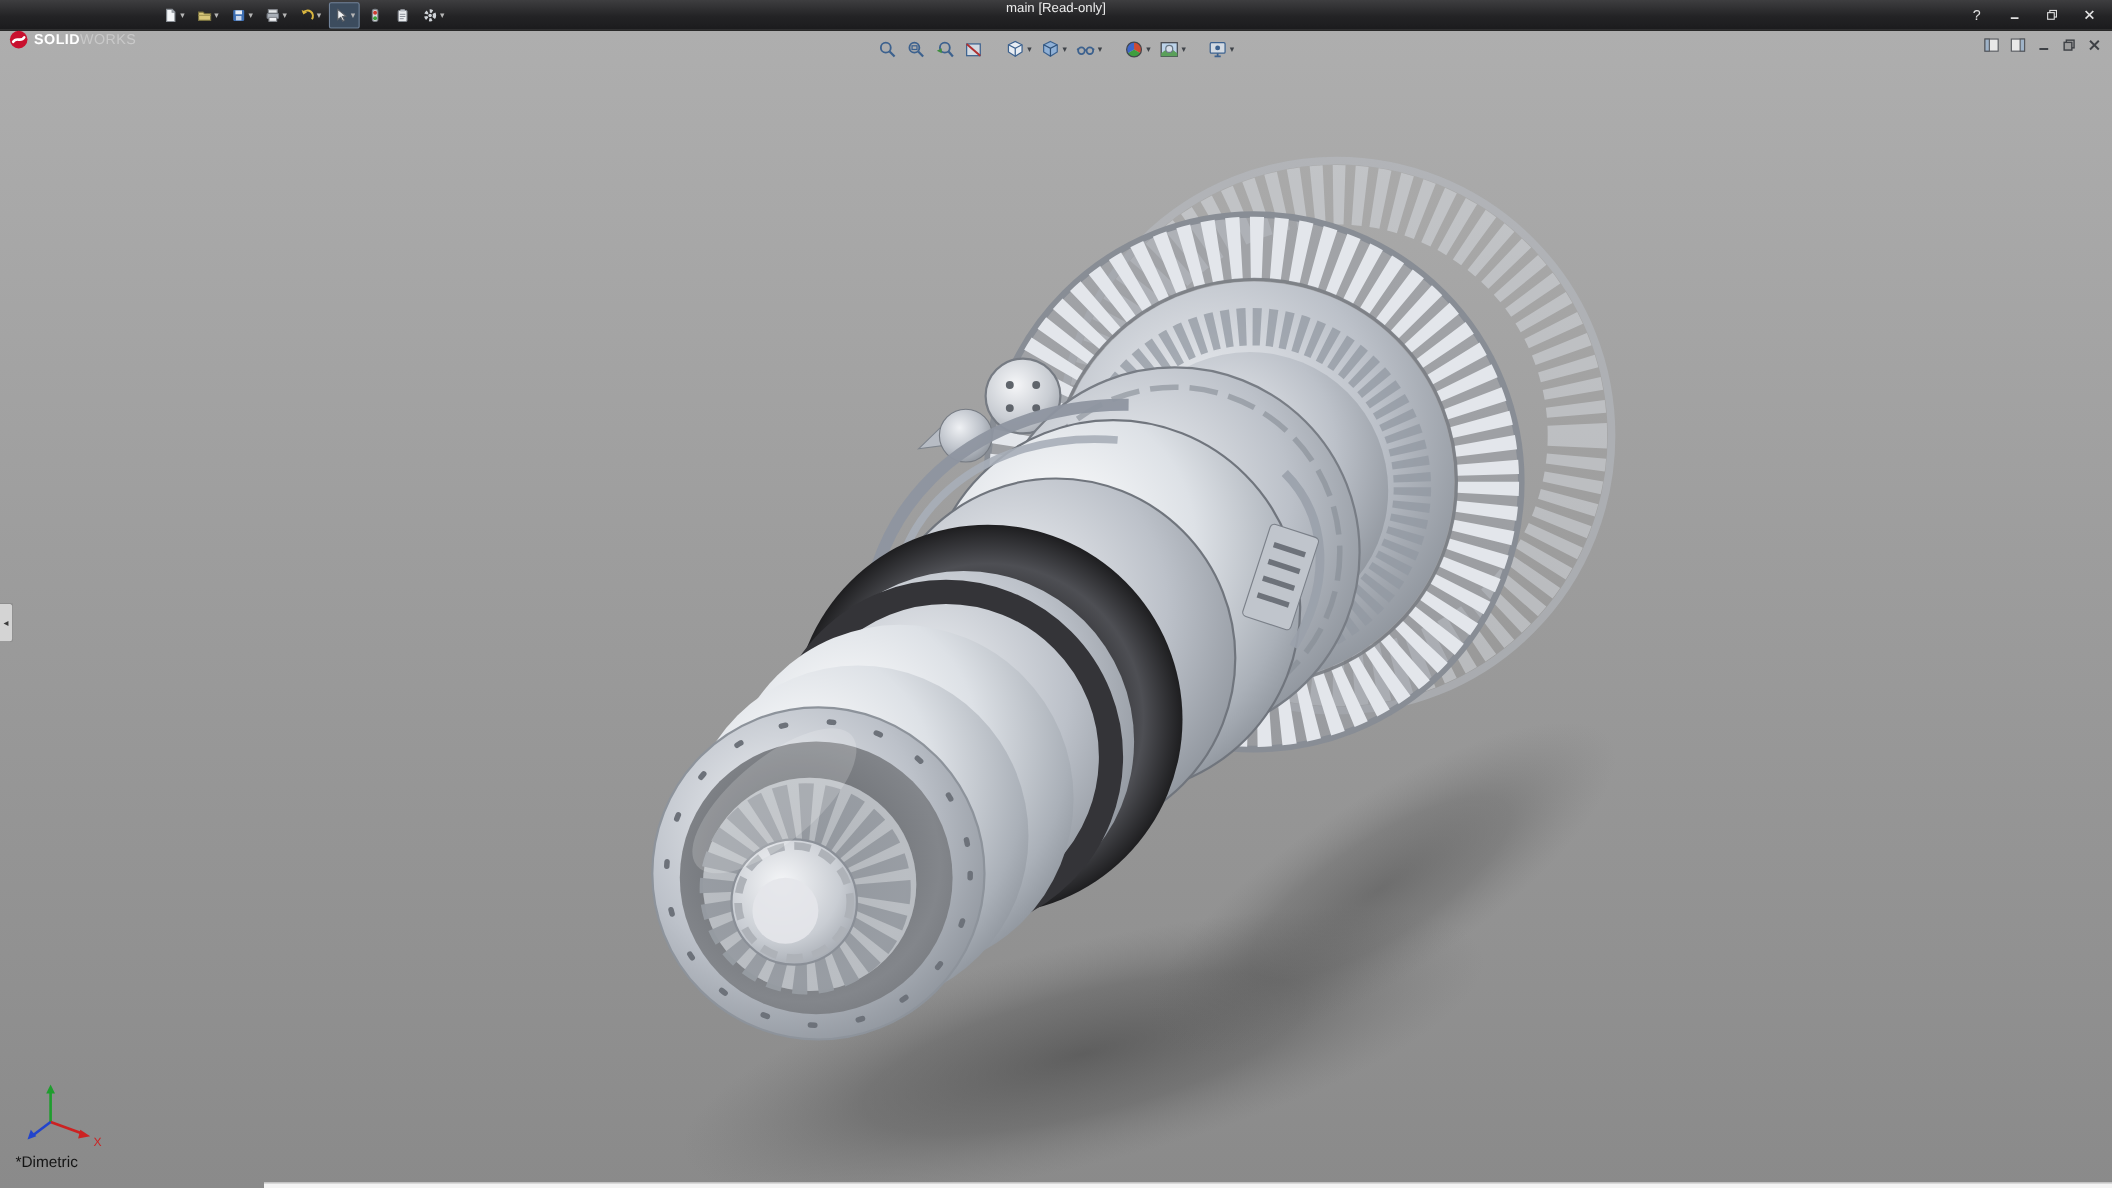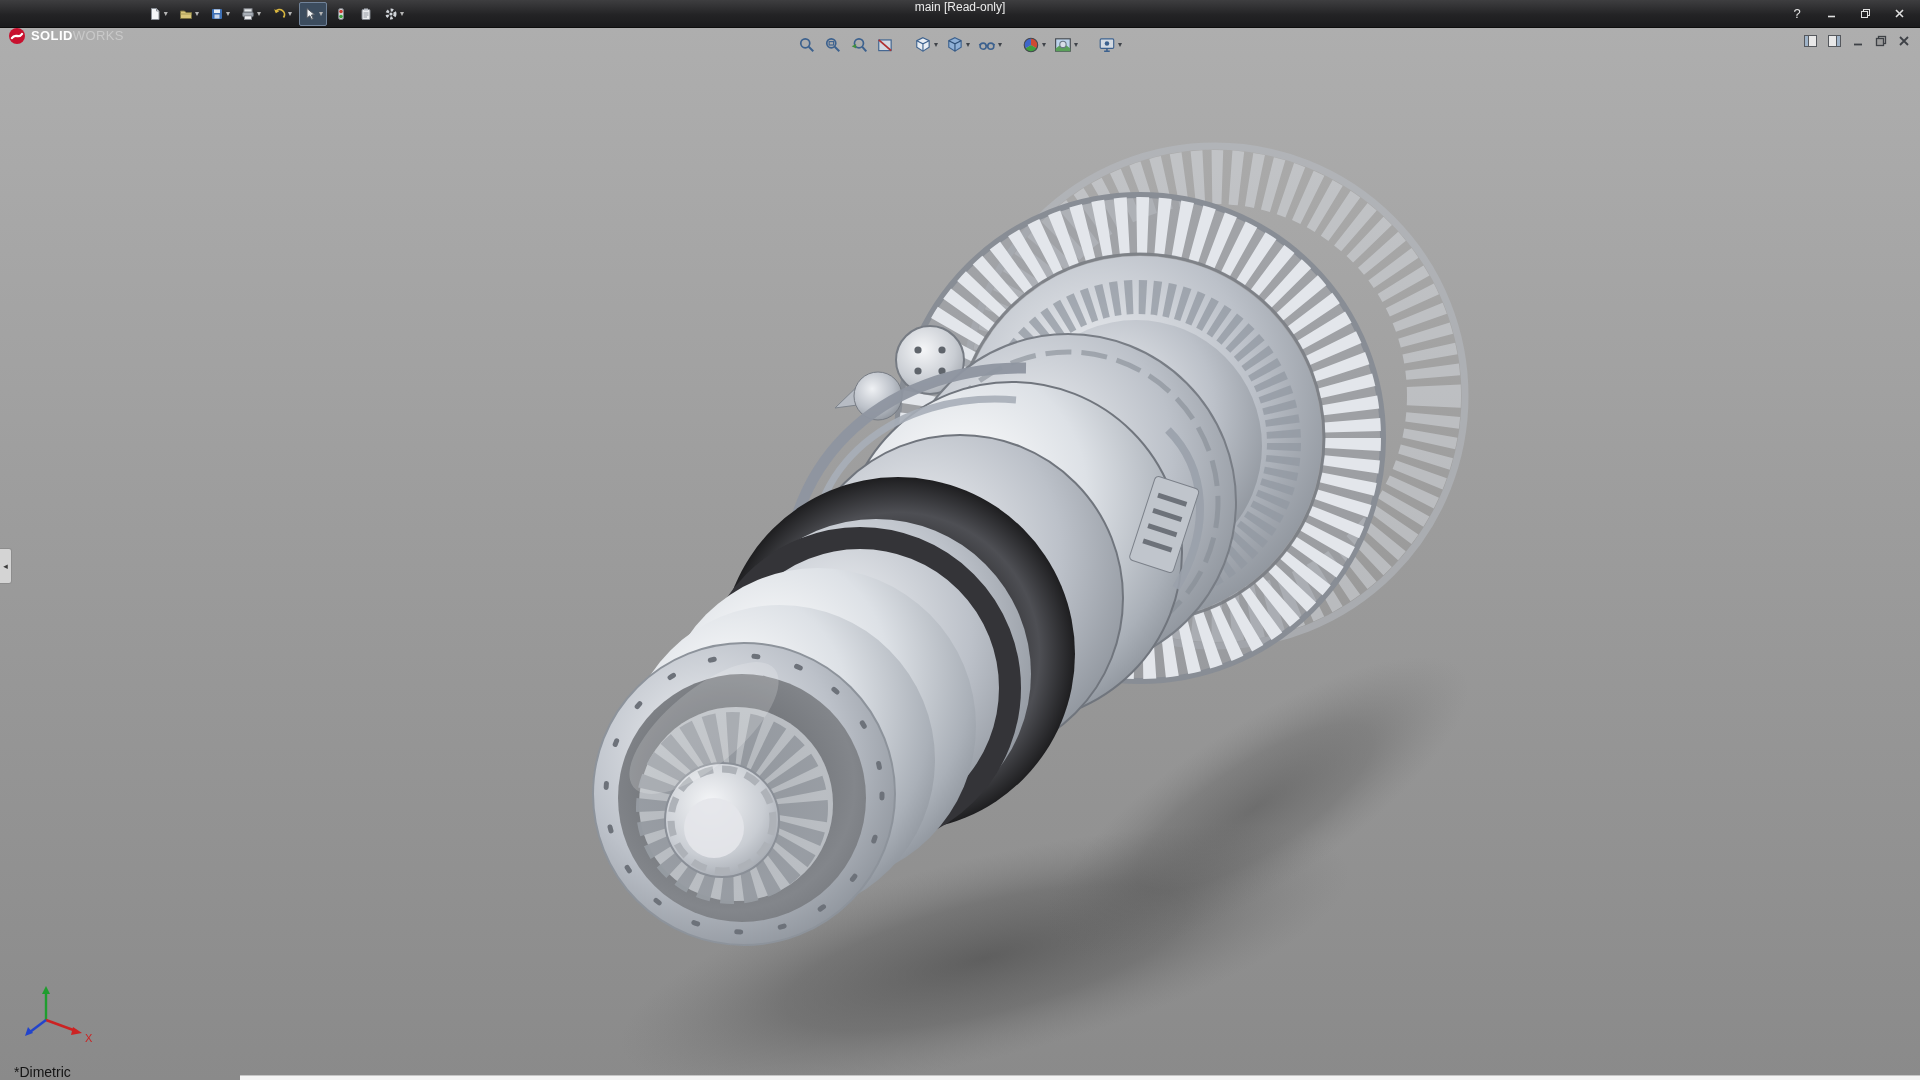--- a/index.html
+++ b/index.html
@@ -58,21 +58,21 @@
   #left-tab {
     position:absolute; top:520px; left:0; width:12px; height:36px; z-index:20;
     background:#d4d4d4; border:1px solid #8d8d8d; border-left:none;
     border-radius:0 3px 3px 0;
     display:flex; align-items:center; justify-content:center;
     font-size:9px; color:#3c3c3c; cursor:default;
   }
 
   
   #triad { position:absolute; left:16px; bottom:28px; z-index:15; }
-  #orientation-label { position:absolute; left:14px; bottom:0; z-index:15;
+  #orientation-label { position:absolute; left:14px; bottom:16px; z-index:15;
     font-size:14px; color:#141414; }
 
   
   #status-strip { position:absolute; bottom:0; left:240px; right:0; height:5px;
     background:#f4f4f4; border-top:1px solid #c6c6c6; z-index:14; }
 </style>
 </head>
 <body>
 
 <div id="app">

